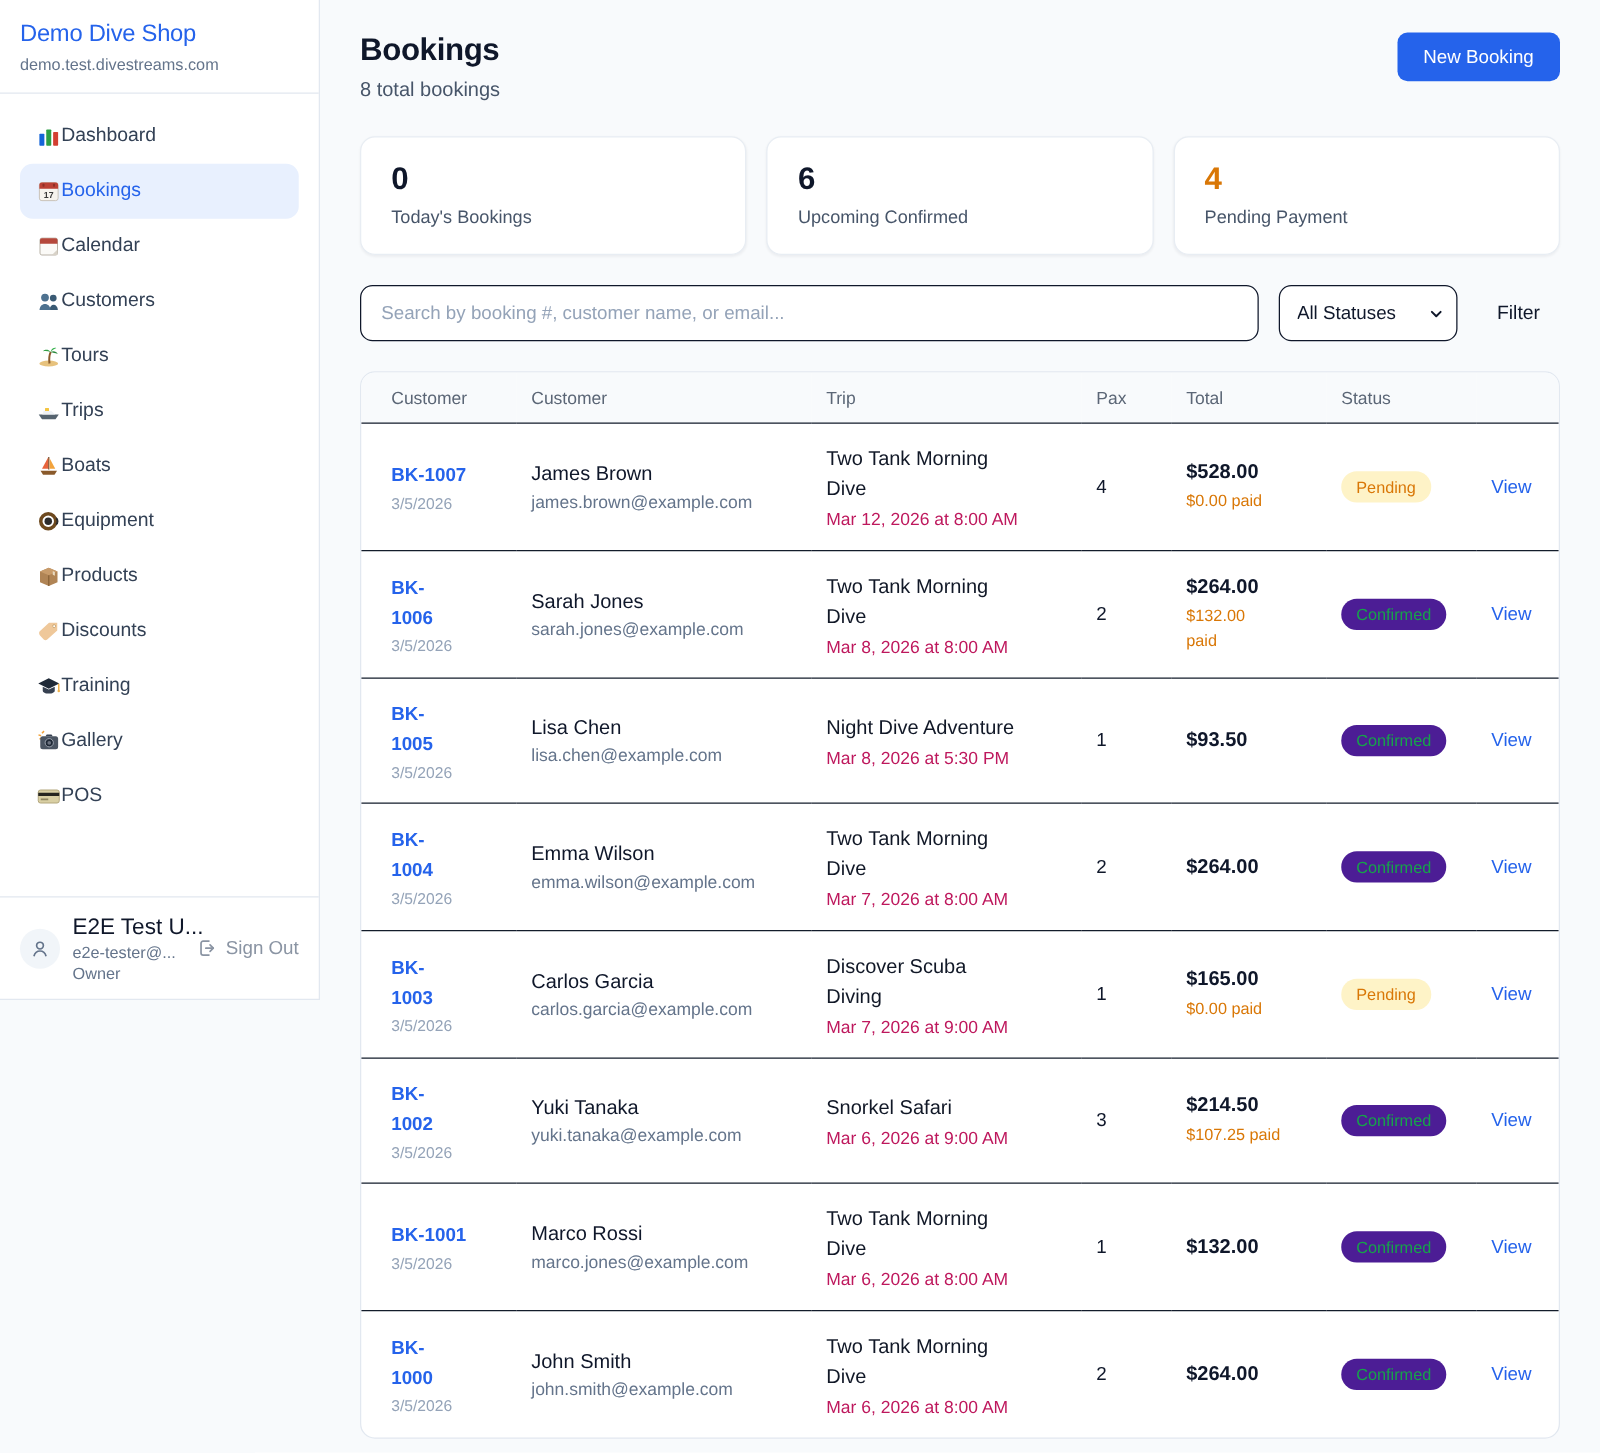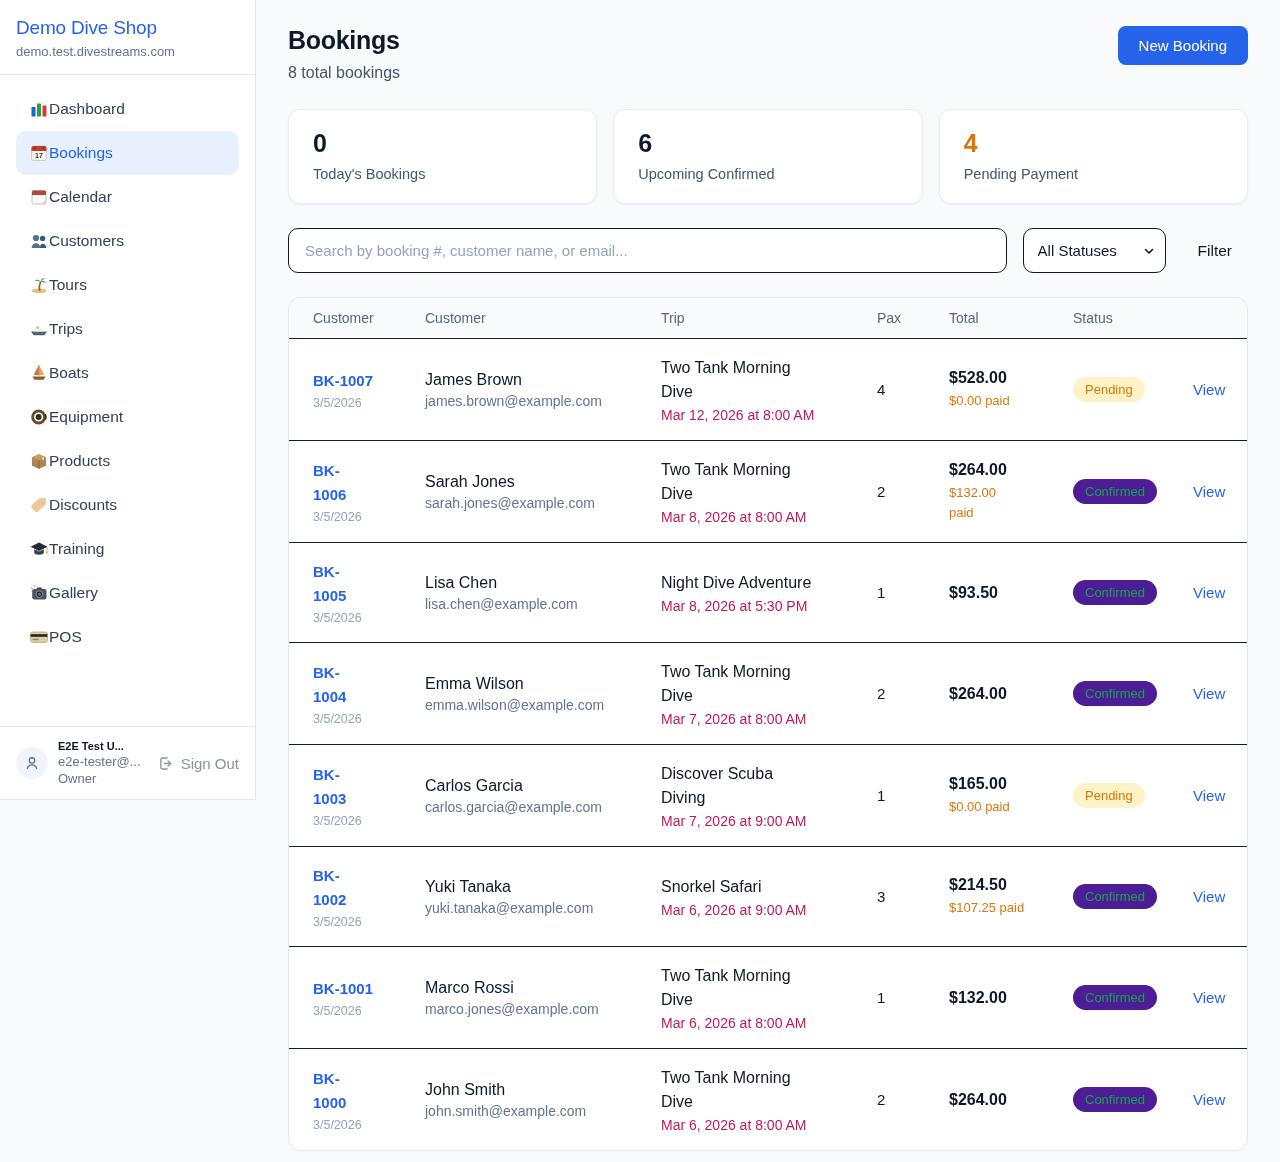--- a/index.html
+++ b/index.html
@@ -31,21 +31,21 @@
   .nav-icon svg { width:20px; height:20px; }
 
   .user {
     border-top:1px solid #e2e8f0; padding:13px 16px; display:flex; align-items:center; gap:10px;
   }
   .avatar {
     width:32px; height:32px; border-radius:50%; background:#f1f5f9;
     display:flex; align-items:center; justify-content:center; flex-shrink:0;
   }
   .user-info { flex:1; min-width:0; }
-  .user-name { font-size:11px; font-weight:700; white-space:nowrap; }
+  .user-name { font-size:18px; font-weight:400; white-space:nowrap; }
   .user-email { font-size:13px; color:#64748b; margin-top:2px; white-space:nowrap; }
   .user-role { font-size:13px; color:#64748b; margin-top:2px; }
   .signout {
     display:flex; align-items:center; gap:7px; color:#8a94a3;
     font-size:15px; cursor:pointer; text-decoration:none; white-space:nowrap;
   }
 
   
   .main { flex:1; padding:26px 32px 0; min-width:0; }
   .page-header { display:flex; justify-content:space-between; align-items:flex-start; }

